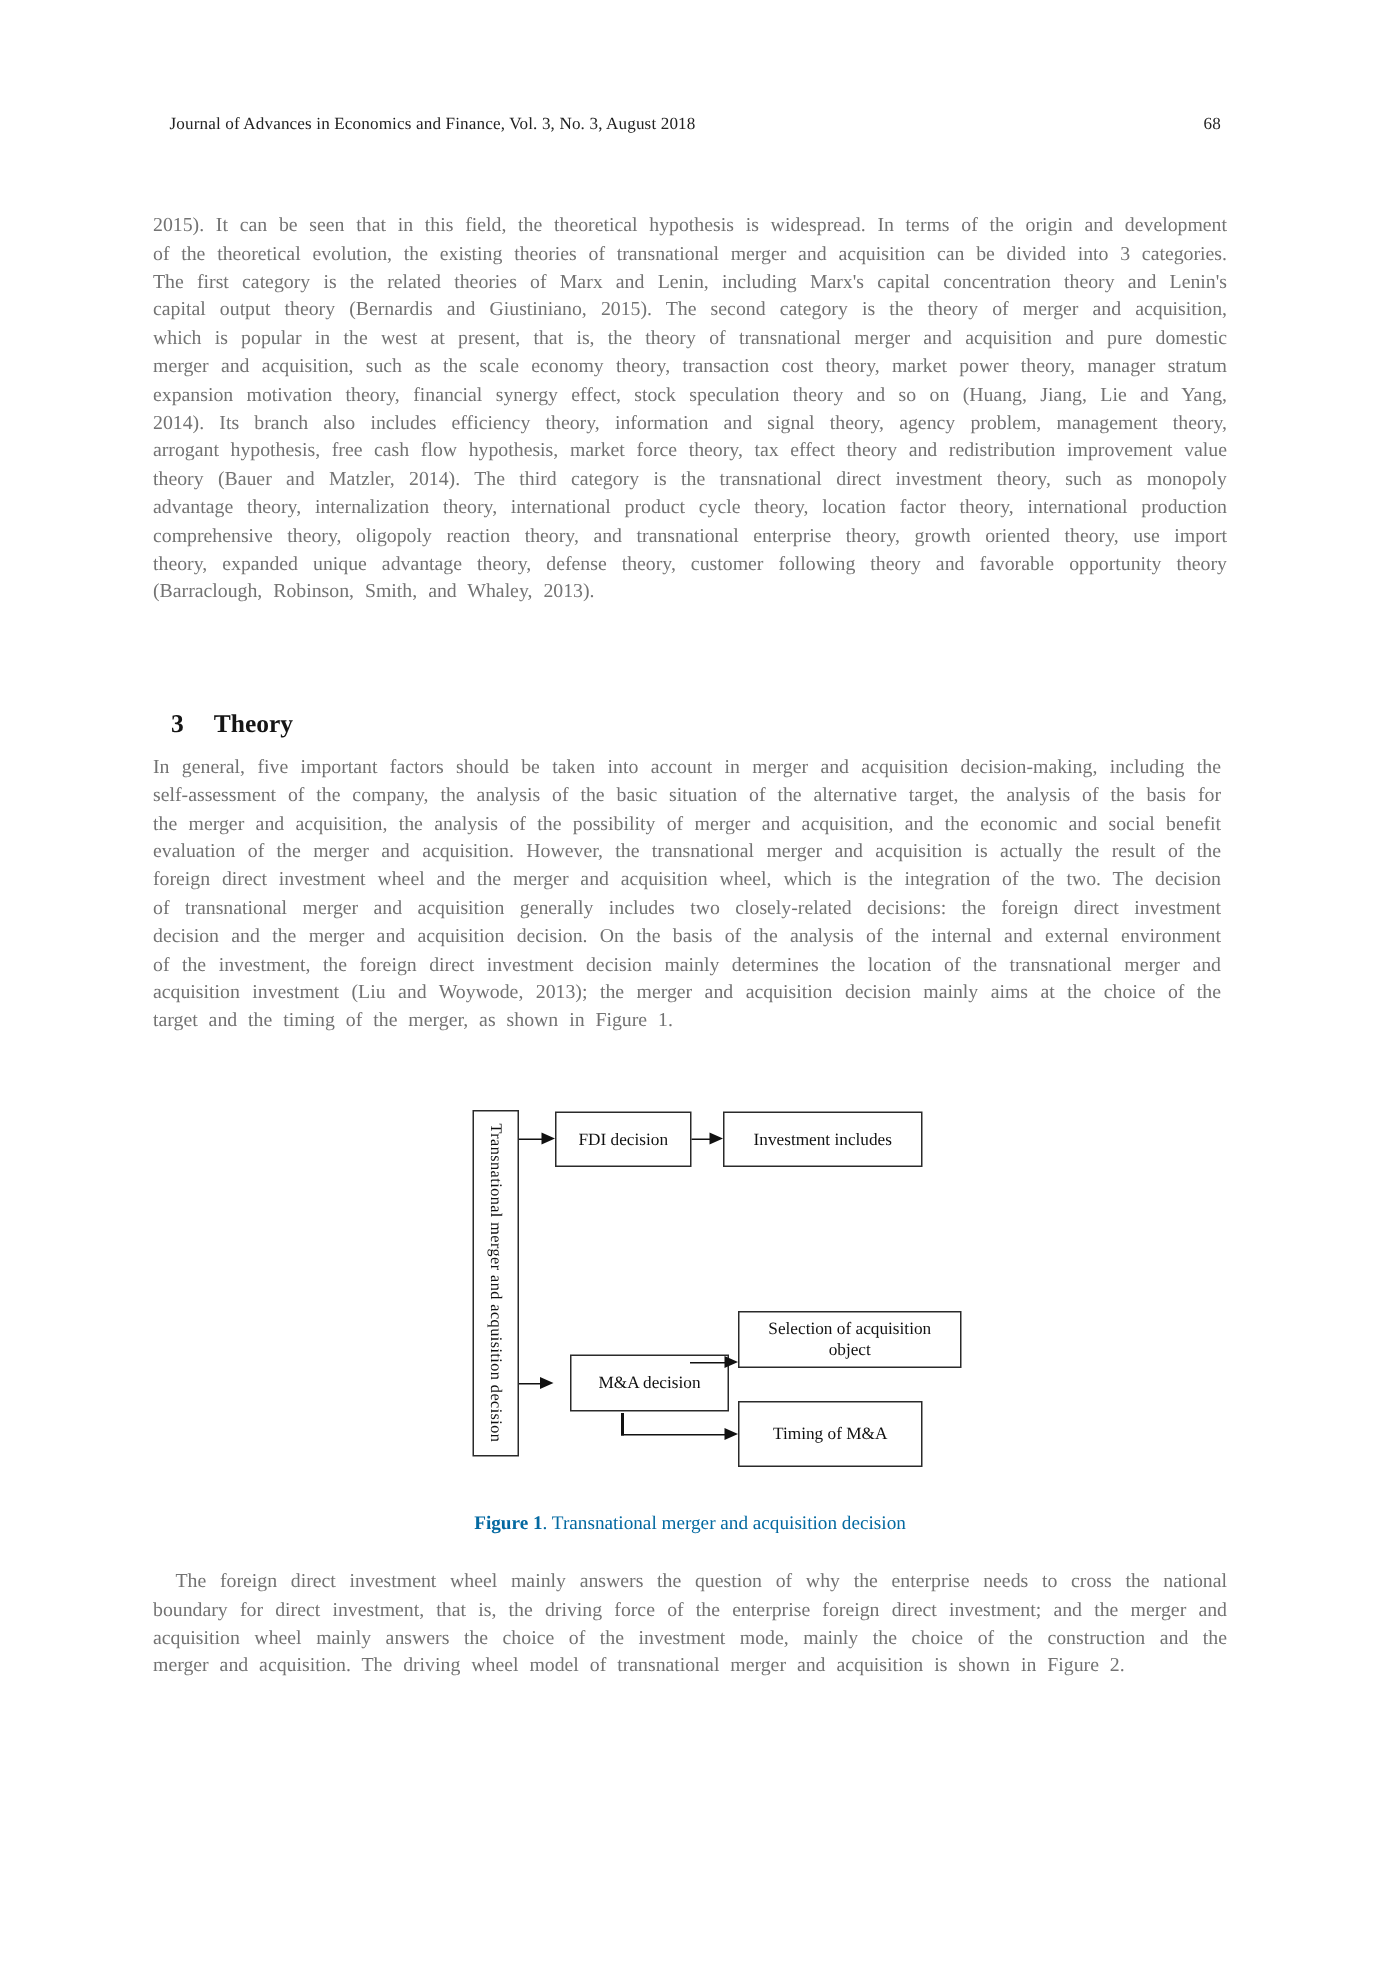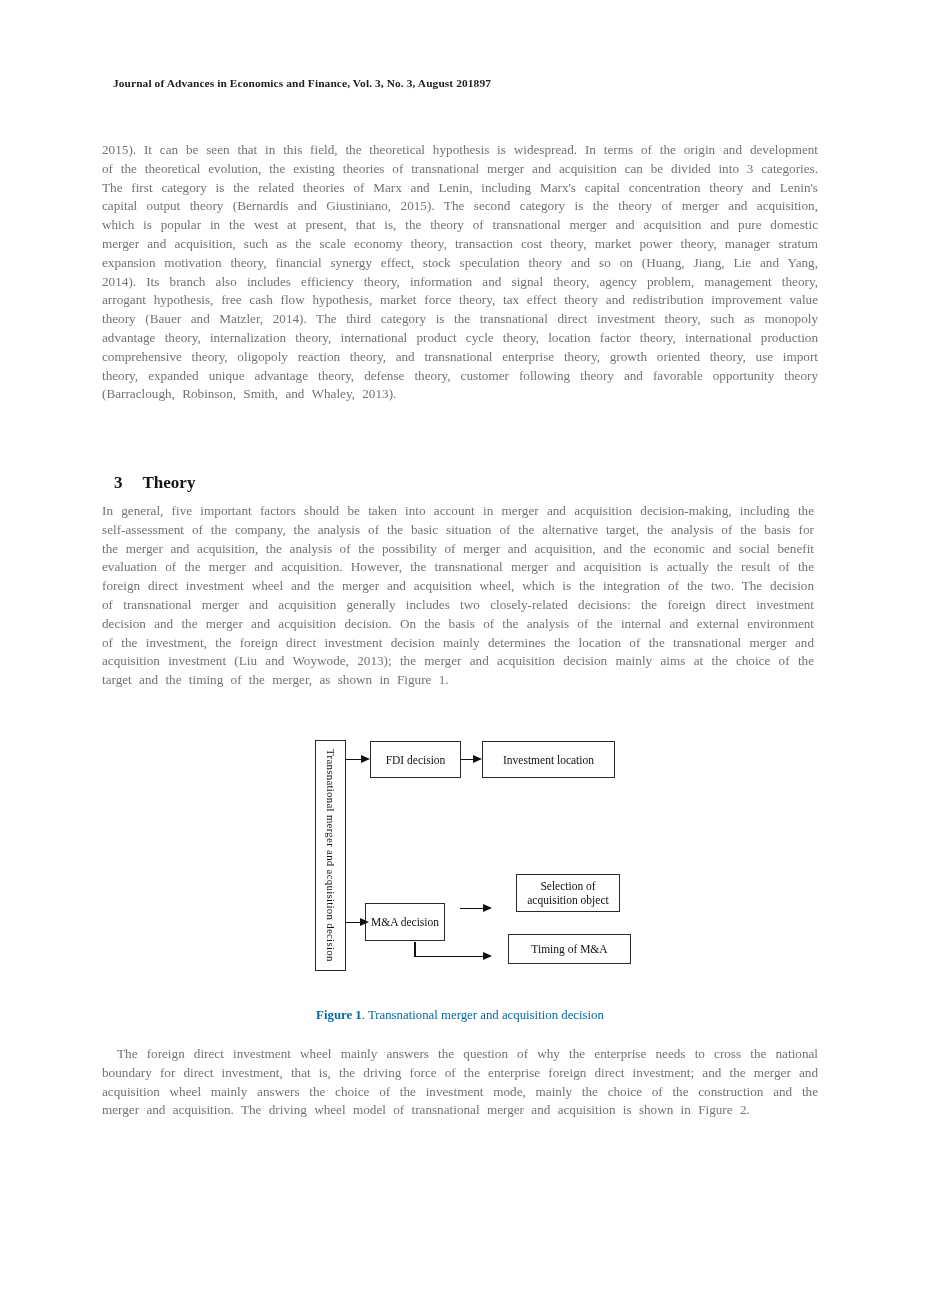--- a/index.html
+++ b/index.html
@@ -3,22 +3,22 @@
 <meta charset="utf-8">
 <style>
   html,body{margin:0;padding:0;background:#ffffff;}
   .page{
     position:relative; width:926px; height:1309px; background:#ffffff;
     font-family:"Liberation Serif","DejaVu Serif",serif; color:#1b1b1b; overflow:hidden;
   }
   
   .running-head{
     position:absolute; top:77px; left:113px; right:112px;
-    display:flex; justify-content:flex-start; align-items:baseline;
-    font-size:11.4px; color:#222; letter-spacing:.1px;font-weight:bold;
+    display:flex; justify-content:space-between; align-items:baseline;
+    font-size:11.4px; color:#222; letter-spacing:.1px;
   }
   
   .page-footer{
     position:absolute; top:1221px; left:112px; right:110px;
     display:flex; justify-content:space-between; align-items:baseline;
     font-size:11.4px; color:#222; letter-spacing:.1px;
   }
   
   .content{ position:absolute; top:141px; left:102px; width:716px; }
   .body-text{
@@ -34,63 +34,63 @@
   .figure{ position:absolute; top:597px; left:0; width:716px; height:240px; margin:0; }
   .fig-box{
     position:absolute; box-sizing:border-box; border:1.4px solid #2a2a2a; background:#fff;
     display:flex; align-items:center; justify-content:center; text-align:center;
     font-size:11.5px; line-height:14px; color:#111; padding:2px 4px;
   }
   .root-box{ left:213px; top:2px; width:31px; height:231px; padding:2px 0; }
   .vtext{ writing-mode:vertical-rl; text-orientation:mixed; font-size:10.8px; letter-spacing:.3px; white-space:nowrap; }
   .fdi-box{ left:268px; top:3px; width:91px; height:37px; }
   .inv-box{ left:380px; top:3px; width:133px; height:37px; }
-  .ma-box{ left:263px; top:165px; width:80px; height:38px; }
-  .sel-box{ left:390px; top:136px; width:104px; height:38px;margin-left:24px; }
-  .tim-box{ left:406px; top:196px; width:123px; height:30px; }
+  .ma-box{ left:278px; top:165px; width:106px; height:38px; }
+  .sel-box{ left:390px; top:136px; width:149px; height:38px; }
+  .tim-box{ left:390px; top:196px; width:123px; height:44px; }
   .aline{ position:absolute; background:#111; }
   .h{ height:1.6px; } .v{ width:1.6px; }
   .ah{ position:absolute; width:0; height:0; border-top:4.5px solid transparent; border-bottom:4.5px solid transparent; border-left:9px solid #111; }
   .a1{ left:244px; top:20.5px; width:16px; } .a1h{ left:259px; top:16.8px; }
   .a2{ left:359px; top:20.5px; width:13px; } .a2h{ left:371px; top:16.8px; }
   .a3{ left:244px; top:183.5px; width:15px; } .a3h{ left:258px; top:179.8px; }
   .a4{ left:358px; top:169.5px; width:24px; } .a4h{ left:381px; top:165.8px; }
   .e1{ left:312px; top:204px; height:15px; } 
   .e2{ left:312px; top:217.5px; width:70px; } .e2h{ left:381px; top:213.8px; }
   
   .caption{ position:absolute; top:867px; left:0; right:0; text-align:center; font-size:12.8px; color:#0369a1; }
   .cap-label{ font-weight:bold; }
 </style>
 </head>
 <body>
 
 <div class="page">
 
   <header class="running-head">
     <span>Journal of Advances in Economics and Finance, Vol. 3, No. 3, August 2018</span>
-    <span>97</span>
+    <span>68</span>
   </header>
 
   <div class="content">
 
     <p class="body-text pos-p1">2015). It can be seen that in this field, the theoretical hypothesis is widespread. In terms of the origin and development of the theoretical evolution, the existing theories of transnational merger and acquisition can be divided into 3 categories. The first category is the related theories of Marx and Lenin, including Marx's capital concentration theory and Lenin's capital output theory (Bernardis and Giustiniano, 2015). The second category is the theory of merger and acquisition, which is popular in the west at present, that is, the theory of transnational merger and acquisition and pure domestic merger and acquisition, such as the scale economy theory, transaction cost theory, market power theory, manager stratum expansion motivation theory, financial synergy effect, stock speculation theory and so on (Huang, Jiang, Lie and Yang, 2014). Its branch also includes efficiency theory, information and signal theory, agency problem, management theory, arrogant hypothesis, free cash flow hypothesis, market force theory, tax effect theory and redistribution improvement value theory (Bauer and Matzler, 2014). The third category is the transnational direct investment theory, such as monopoly advantage theory, internalization theory, international product cycle theory, location factor theory, international production comprehensive theory, oligopoly reaction theory, and transnational enterprise theory, growth oriented theory, use import theory, expanded unique advantage theory, defense theory, customer following theory and favorable opportunity theory (Barraclough, Robinson, Smith, and Whaley, 2013).</p>
 
     <h2 class="section-heading"><span class="sec-num">3</span><span class="sec-title">Theory</span></h2>
 
     <p class="body-text pos-p2">In general, five important factors should be taken into account in merger and acquisition decision-making, including the self-assessment of the company, the analysis of the basic situation of the alternative target, the analysis of the basis for the merger and acquisition, the analysis of the possibility of merger and acquisition, and the economic and social benefit evaluation of the merger and acquisition. However, the transnational merger and acquisition is actually the result of the foreign direct investment wheel and the merger and acquisition wheel, which is the integration of the two. The decision of transnational merger and acquisition generally includes two closely-related decisions: the foreign direct investment decision and the merger and acquisition decision. On the basis of the analysis of the internal and external environment of the investment, the foreign direct investment decision mainly determines the location of the transnational merger and acquisition investment (Liu and Woywode, 2013); the merger and acquisition decision mainly aims at the choice of the target and the timing of the merger, as shown in Figure 1.</p>
 
     <figure class="figure">
       <div class="fig-box root-box">
         <span class="vtext">Transnational merger and acquisition decision</span>
       </div>
       <div class="fig-box fdi-box">
         <span>FDI decision</span>
       </div>
       <div class="fig-box inv-box">
-        <span>Investment location</span>
+        <span>Investment includes</span>
       </div>
       <div class="fig-box ma-box">
         <span>M&amp;A decision</span>
       </div>
       <div class="fig-box sel-box">
         <span>Selection of acquisition object</span>
       </div>
       <div class="fig-box tim-box">
         <span>Timing of M&amp;A</span>
       </div>

